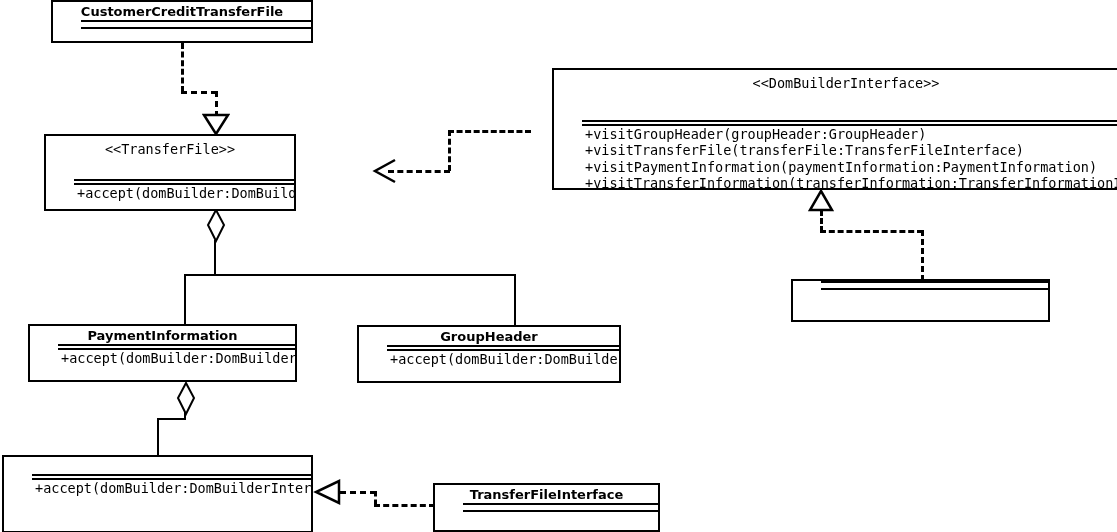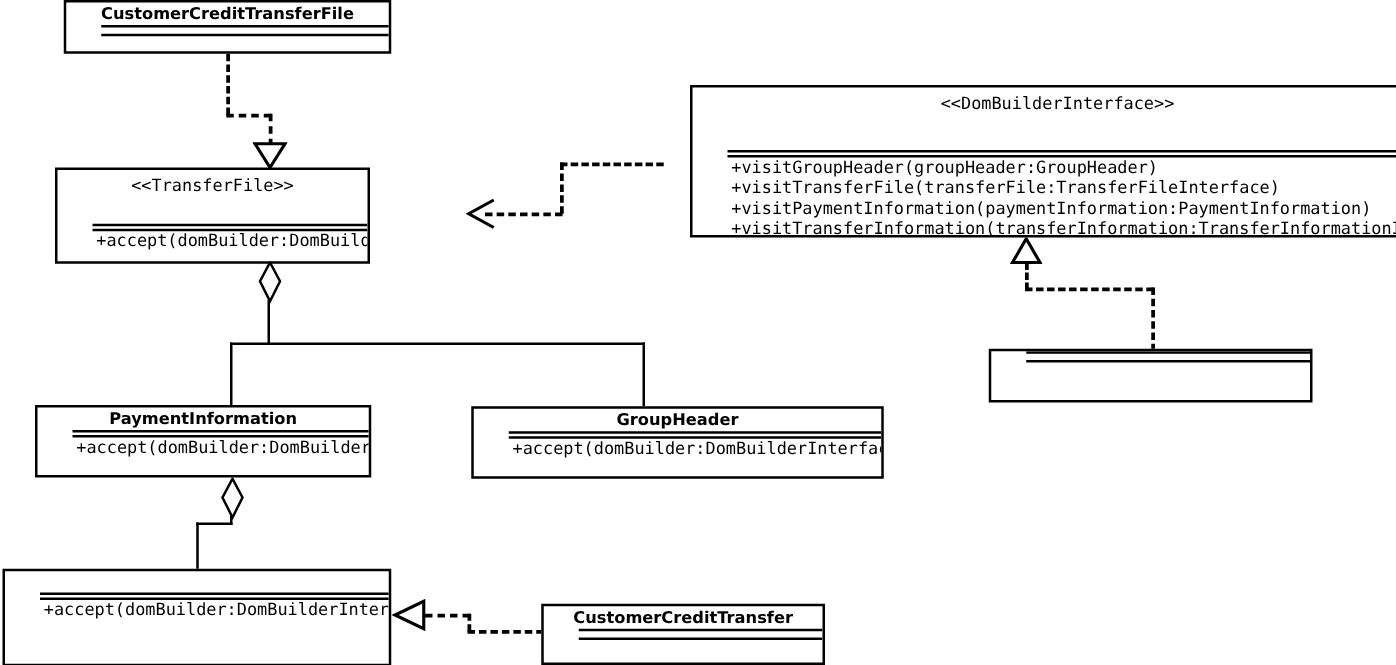--- a/index.html
+++ b/index.html
@@ -163,21 +163,21 @@
   <div class="ln v" style="left:514px; top:274px; height:52px;"></div>
 
   <div class="uml-class" style="left:28px; top:324px; width:269px; height:58px;">
     <div class="uml-name concrete">PaymentInformation</div>
     <div class="uml-compartment" style="height:4px;"></div>
     <div class="uml-compartment">
       <div class="uml-op">+accept(domBuilder:DomBuilderInterface)</div>
     </div>
   </div>
 
-  <div class="uml-class" style="left:377px; top:325px; width:330px; height:58px;">
+  <div class="uml-class" style="left:357px; top:325px; width:264px; height:58px;">
     <div class="uml-name concrete">GroupHeader</div>
     <div class="uml-compartment" style="height:4px;"></div>
     <div class="uml-compartment">
       <div class="uml-op">+accept(domBuilder:DomBuilderInterface)</div>
     </div>
   </div>
 
   <svg class="diamond" style="left:176px; top:382px;" width="20" height="34" viewBox="0 0 20 34">
     <polygon points="10,1 18,16 10,32 2,16" fill="#ffffff" stroke="#000000" stroke-width="2"></polygon>
   </svg>
@@ -194,18 +194,18 @@
   </div>
 
   <svg class="tri" style="left:313px; top:479px;" width="28" height="26" viewBox="0 0 28 26">
     <polygon points="26,2 26,24 3,13" fill="#ffffff" stroke="#000000" stroke-width="2.5"></polygon>
   </svg>
   <div class="dln h" style="left:340px; top:491px; width:36px;"></div>
   <div class="dln v" style="left:374px; top:491px; height:14px;"></div>
   <div class="dln h" style="left:374px; top:504px; width:61px;"></div>
 
   <div class="uml-class" style="left:433px; top:483px; width:227px; height:49px;">
-    <div class="uml-name concrete">CustomerCreditTransfer</div>
+    <div class="uml-name concrete">TransferFileInterface</div>
     <div class="uml-compartment empty"></div>
     <div class="uml-compartment empty"></div>
   </div>
 
 </div>
 
 </body></html>

